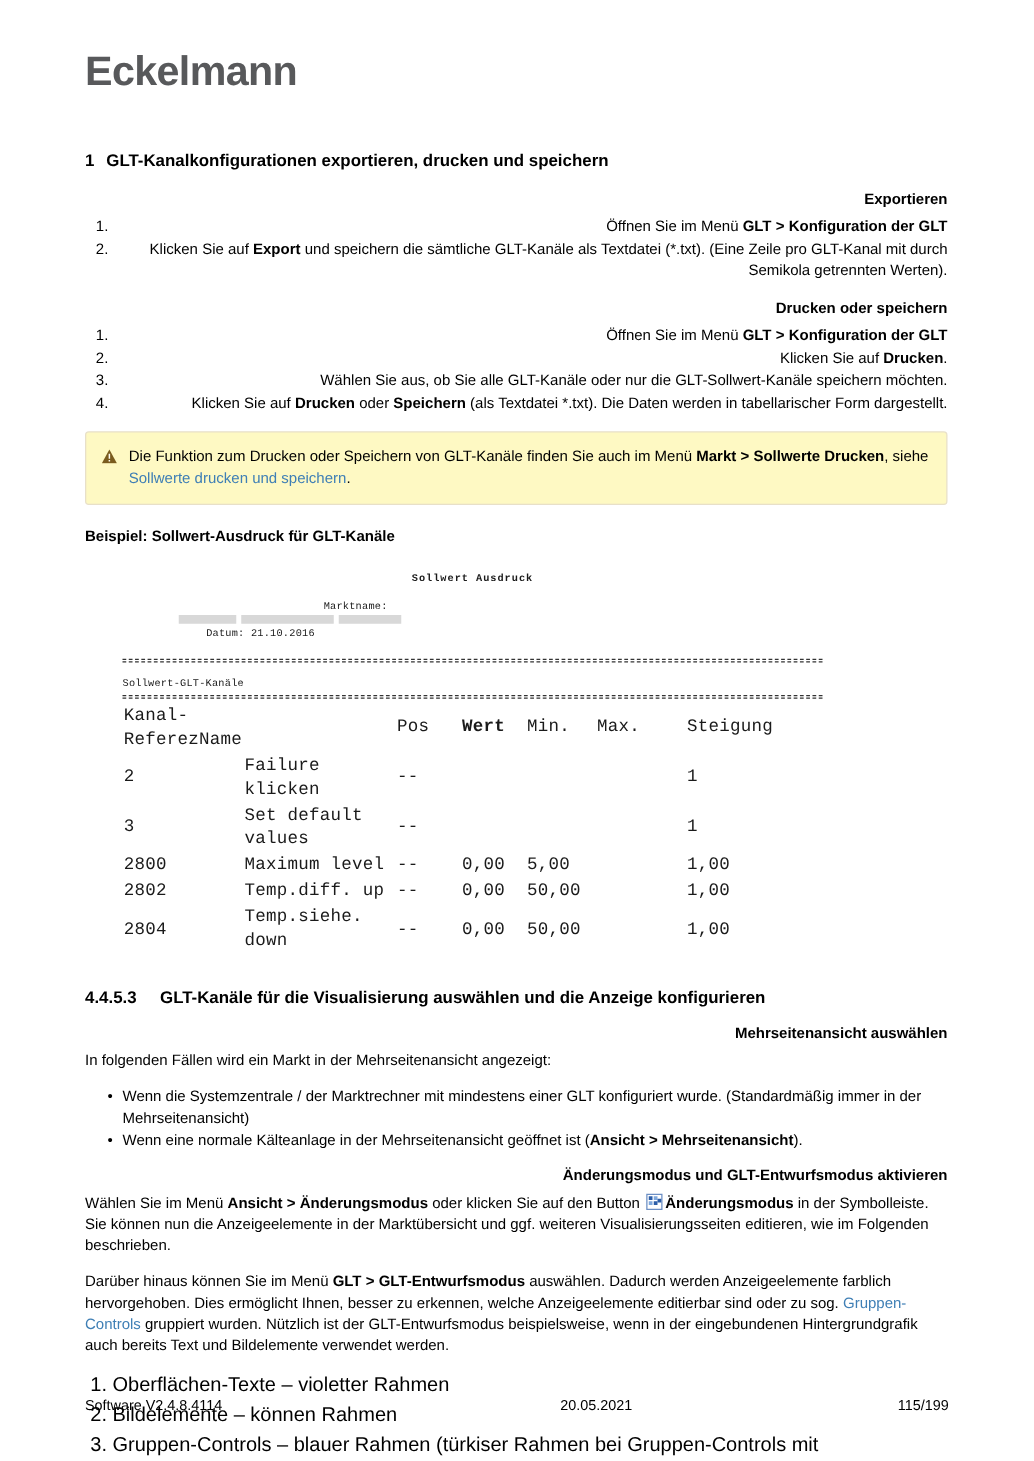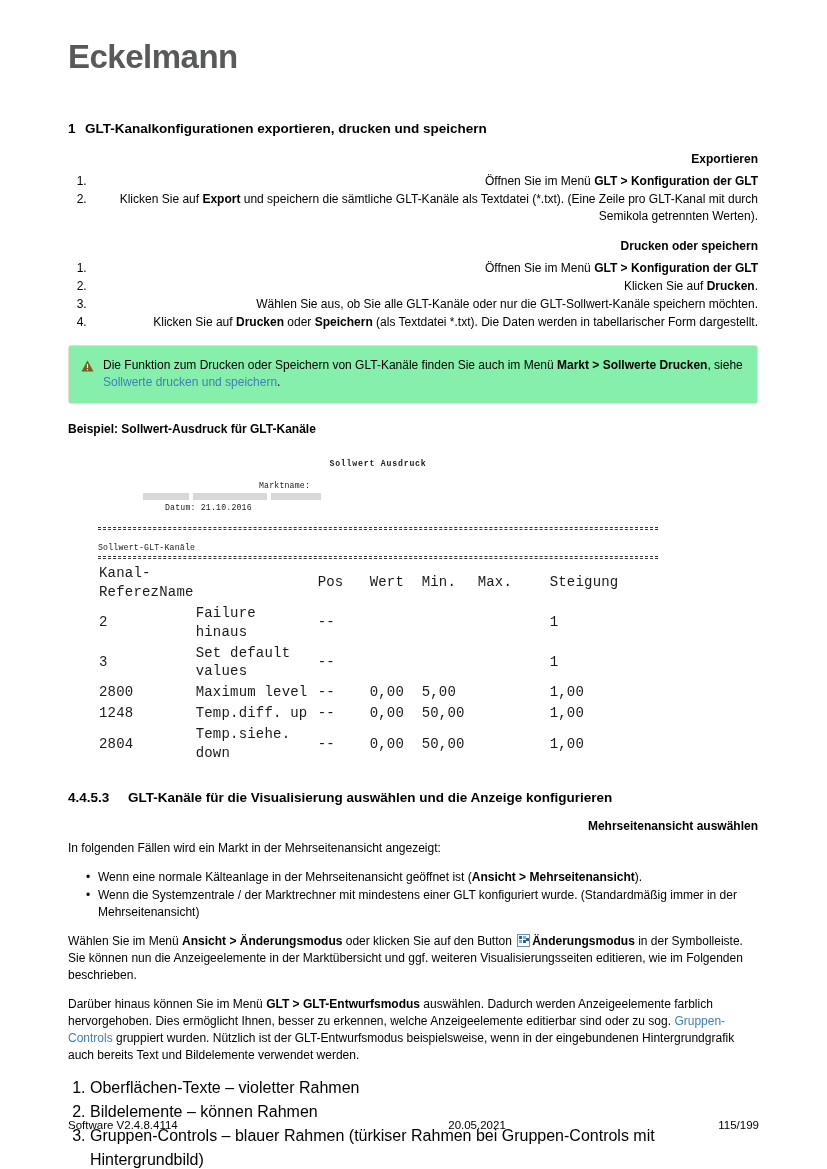--- a/index.html
+++ b/index.html
@@ -85,21 +85,21 @@
   }
   p.para {
     font-size: 12px;
     line-height: 1.42;
     margin: 0 0 12px 0;
   }
   .b { font-weight: bold; }
   .link { color: #3f7fb5; }
   .note {
     border: 1px solid #e8e0c8;
-    background: #86efac;
+    background: #fef9c3;
     border-radius: 3px;
     padding: 11px 14px 11px 12px;
     margin: 14px 0 18px 0;
     display: flex;
     align-items: flex-start;
     gap: 9px;
   }
   .note-icon {
     flex: 0 0 auto;
     margin-top: 1px;
@@ -254,30 +254,30 @@
       <div style="height:8px;"></div>
       <div>Sollwert-GLT-Kanäle</div>
       <div class="rule"></div>
       <div class="rule" style="margin-top:-3px;"></div>
       <table style="border-collapse:collapse;font-family:'Liberation Mono',monospace;font-size:14px;letter-spacing:0.2px;">
         <thead>
           <tr>
             <th style="text-align:left;font-weight:normal;width:46px;">Kanal-ReferezName</th>
             <th style="text-align:left;font-weight:normal;width:120px;"></th>
             <th style="text-align:left;font-weight:normal;width:50px;">Pos</th>
-            <th style="text-align:left;font-weight:normal;width:50px;">Wert</th>
+            <th style="text-align:left;font-weight:bold;width:50px;">Wert</th>
             <th style="text-align:left;font-weight:normal;width:54px;">Min.</th>
             <th style="text-align:left;font-weight:normal;width:70px;">Max.</th>
             <th style="text-align:left;font-weight:normal;">Steigung</th>
           </tr>
         </thead>
         <tbody>
           <tr>
             <td>2</td>
-            <td>Failure hinaus</td>
+            <td>Failure klicken</td>
             <td>--</td>
             <td></td>
             <td></td>
             <td></td>
             <td>1</td>
           </tr>
           <tr>
             <td>3</td>
             <td>Set default values</td>
             <td>--</td>
@@ -289,21 +289,21 @@
           <tr>
             <td>2800</td>
             <td>Maximum level</td>
             <td>--</td>
             <td>0,00</td>
             <td>5,00</td>
             <td></td>
             <td>1,00</td>
           </tr>
           <tr>
-            <td>1248</td>
+            <td>2802</td>
             <td>Temp.diff. up</td>
             <td>--</td>
             <td>0,00</td>
             <td>50,00</td>
             <td></td>
             <td>1,00</td>
           </tr>
           <tr>
             <td>2804</td>
             <td>Temp.siehe. down</td>
@@ -320,27 +320,28 @@
     <h1 class="sec2">
       <span class="num">4.4.5.3</span><span>GLT-Kanäle für die Visualisierung auswählen und die Anzeige konfigurieren</span>
     </h1>
 
     <h2 class="sub">Mehrseitenansicht auswählen</h2>
 
     <p class="para">In folgenden Fällen wird ein Markt in der Mehrseitenansicht angezeigt:</p>
 
     <ul class="bullets">
       <li>
+        <span>Wenn die Systemzentrale / der Marktrechner mit mindestens einer GLT konfiguriert wurde. (Standardmäßig immer in der Mehrseitenansicht)</span>
+      </li>
+      <li>
         <span>Wenn eine normale Kälteanlage in der Mehrseitenansicht geöffnet ist (</span><span class="b">Ansicht &gt; Mehrseitenansicht</span><span>).</span>
       </li>
-      <li>
-        <span>Wenn die Systemzentrale / der Marktrechner mit mindestens einer GLT konfiguriert wurde. (Standardmäßig immer in der Mehrseitenansicht)</span>
-      </li>
     </ul>
 
+    <h2 class="sub">Änderungsmodus und GLT-Entwurfsmodus aktivieren</h2>
 
     <p class="para">
       <span>Wählen Sie im Menü </span><span class="b">Ansicht &gt; Änderungsmodus</span><span> oder klicken Sie auf den Button </span><span class="inline-icon"><i style="left:1px;top:1px;"></i><i style="left:5px;top:1px;background:#7fa8dd;"></i><i style="left:1px;top:5px;background:#7fa8dd;"></i><i style="left:5px;top:5px;"></i><i style="left:8px;top:3px;background:#2c5ea8;"></i></span><span class="b">Änderungsmodus</span><span> in der Symbolleiste. Sie können nun die Anzeigeelemente in der Marktübersicht und ggf. weiteren Visualisierungsseiten editieren, wie im Folgenden beschrieben.</span>
     </p>
 
     <p class="para">
       <span>Darüber hinaus können Sie im Menü </span><span class="b">GLT &gt; GLT-Entwurfsmodus</span><span> auswählen. Dadurch werden Anzeigeelemente farblich hervorgehoben. Dies ermöglicht Ihnen, besser zu erkennen, welche Anzeigeelemente editierbar sind oder zu sog. </span><span class="link">Gruppen-Controls</span><span> gruppiert wurden. Nützlich ist der GLT-Entwurfsmodus beispielsweise, wenn in der eingebundenen Hintergrundgrafik auch bereits Text und Bildelemente verwendet werden.</span>
     </p>
 
     <ol class="numlist">

